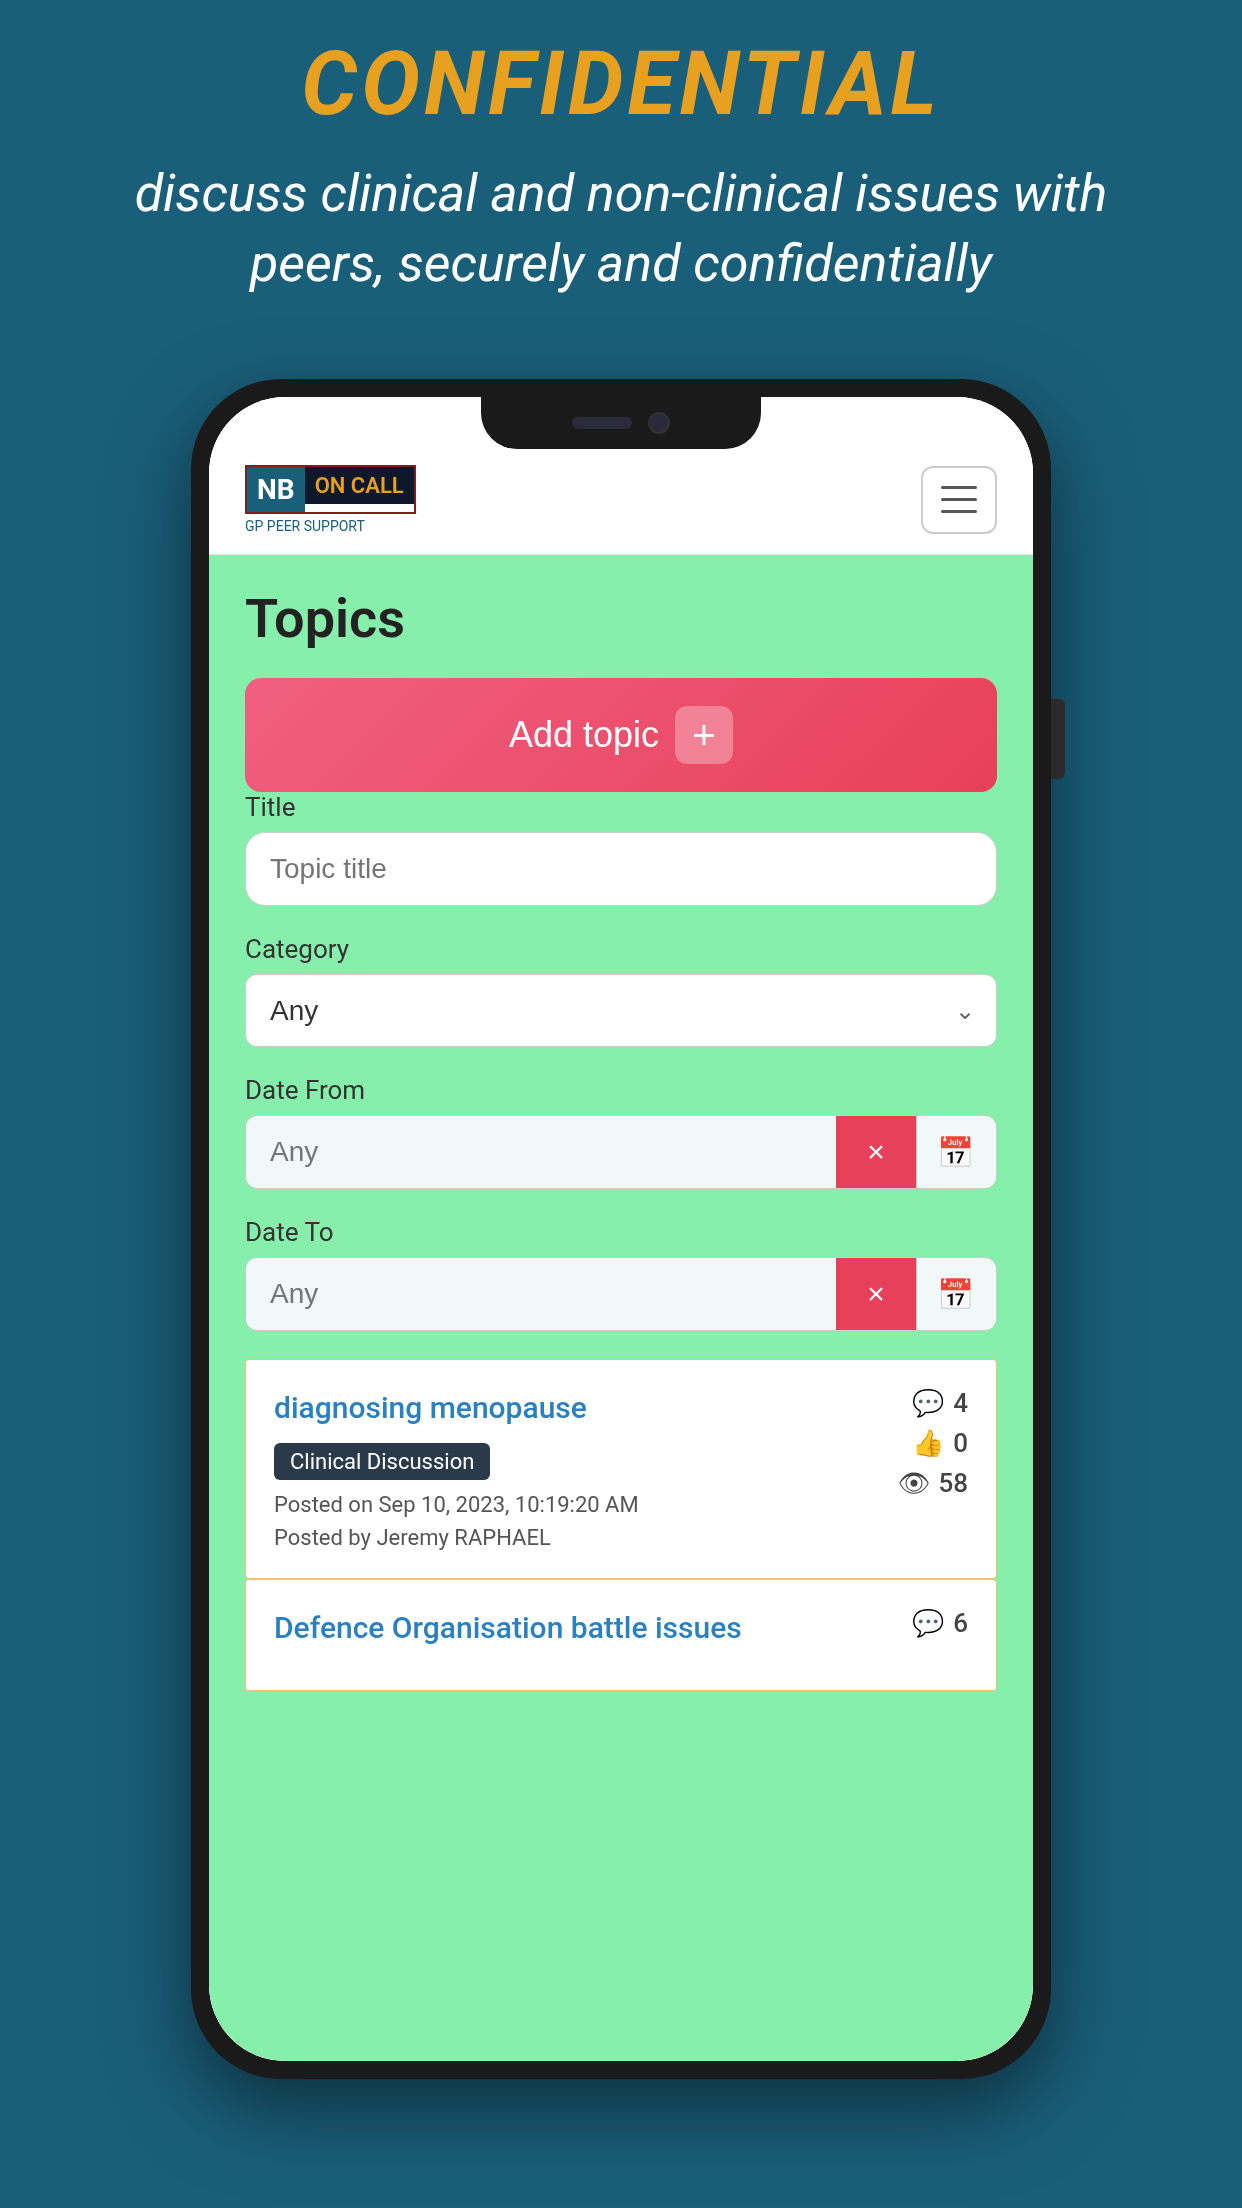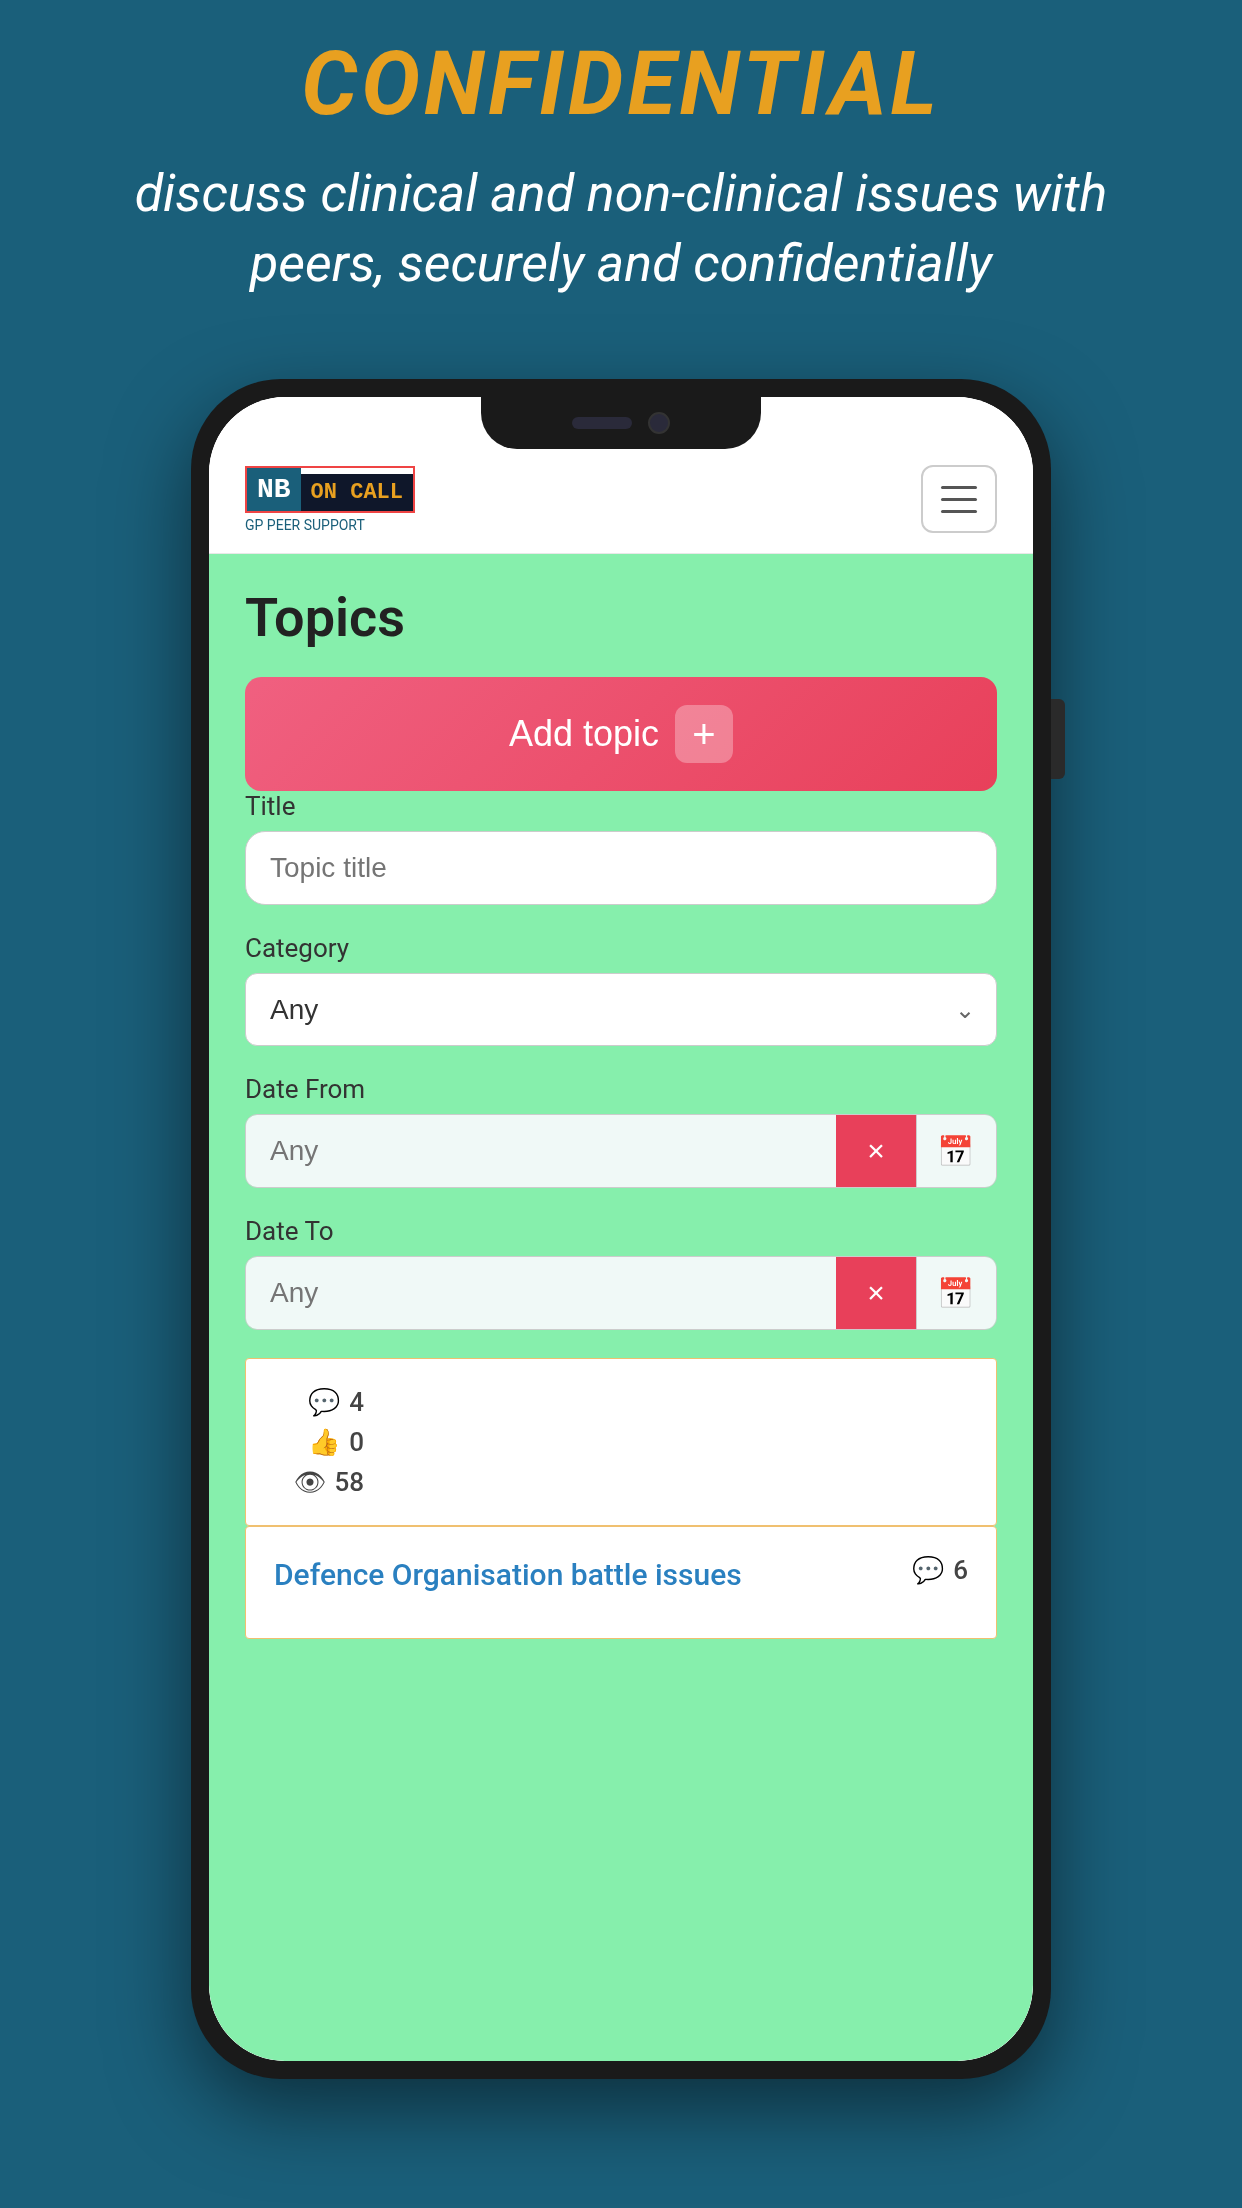--- a/index.html
+++ b/index.html
@@ -127,23 +127,22 @@
       flex-shrink: 0;
     }
 
     .logo-container {
       display: flex;
       align-items: center;
     }
 
     .logo-box {
       display: flex;
-      align-items: flex-end;
-      border: 2px solid #ef4444;
-      font-family: Liberation Mono, monospace;
+      align-items: flex-start;
+      border: 2px solid #7f1d1d;
     }
 
     .logo-nb {
       background: #1a5f7a;
       color: #ffffff;
       font-size: 28px;
       font-weight: 700;
       padding: 6px 10px;
     }
 
@@ -494,20 +493,26 @@
               <button class="date-calendar-btn">
                 <span>📅</span>
               </button>
             </div>
           </div>
 
           <div>
 
             <div class="topic-item">
               <div class="topic-meta-row">
+                <div class="topic-meta-left">
+                  <a class="topic-title-link">diagnosing menopause</a>
+                  <span class="topic-category-badge">Clinical Discussion</span>
+                  <p class="topic-posted-date">Posted on Sep 10, 2023, 10:19:20 AM</p>
+                  <p class="topic-posted-by">Posted by Jeremy RAPHAEL</p>
+                </div>
                 <div class="topic-stats">
                   <div class="stat-item">
                     <span class="stat-icon">💬</span>
                     <span class="stat-count">4</span>
                   </div>
                   <div class="stat-item">
                     <span class="stat-icon">👍</span>
                     <span class="stat-count">0</span>
                   </div>
                   <div class="stat-item">

